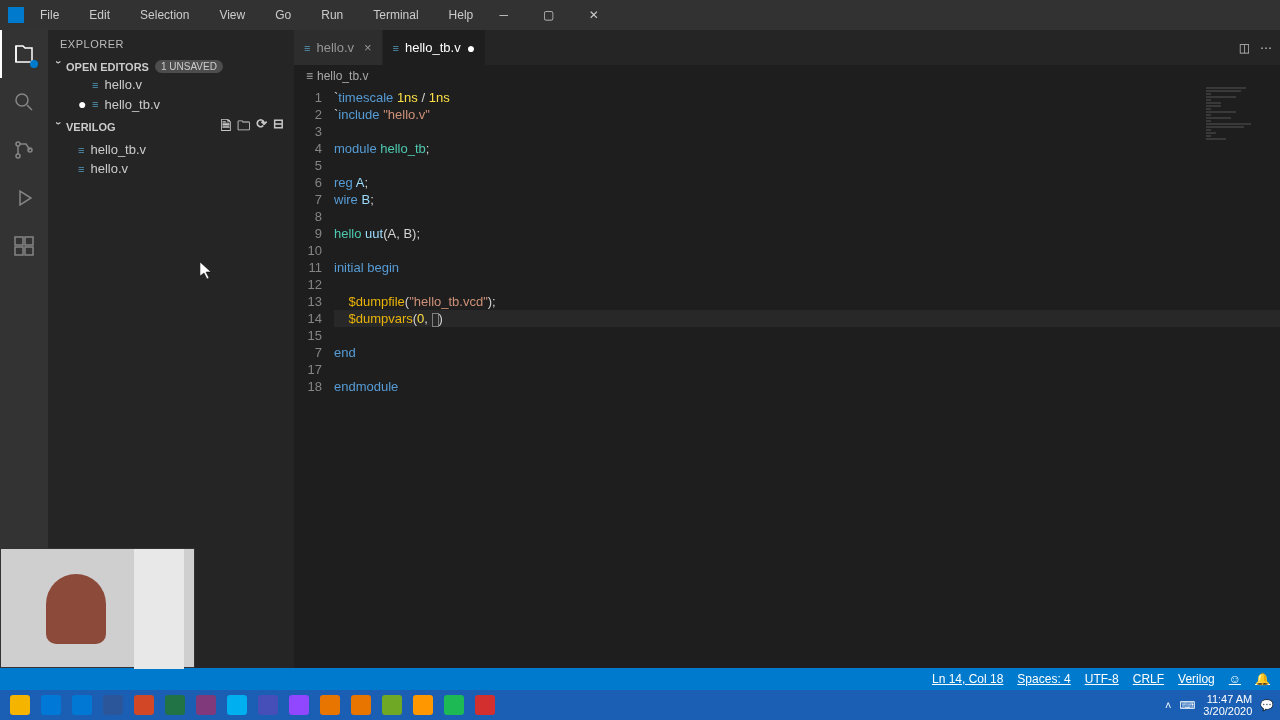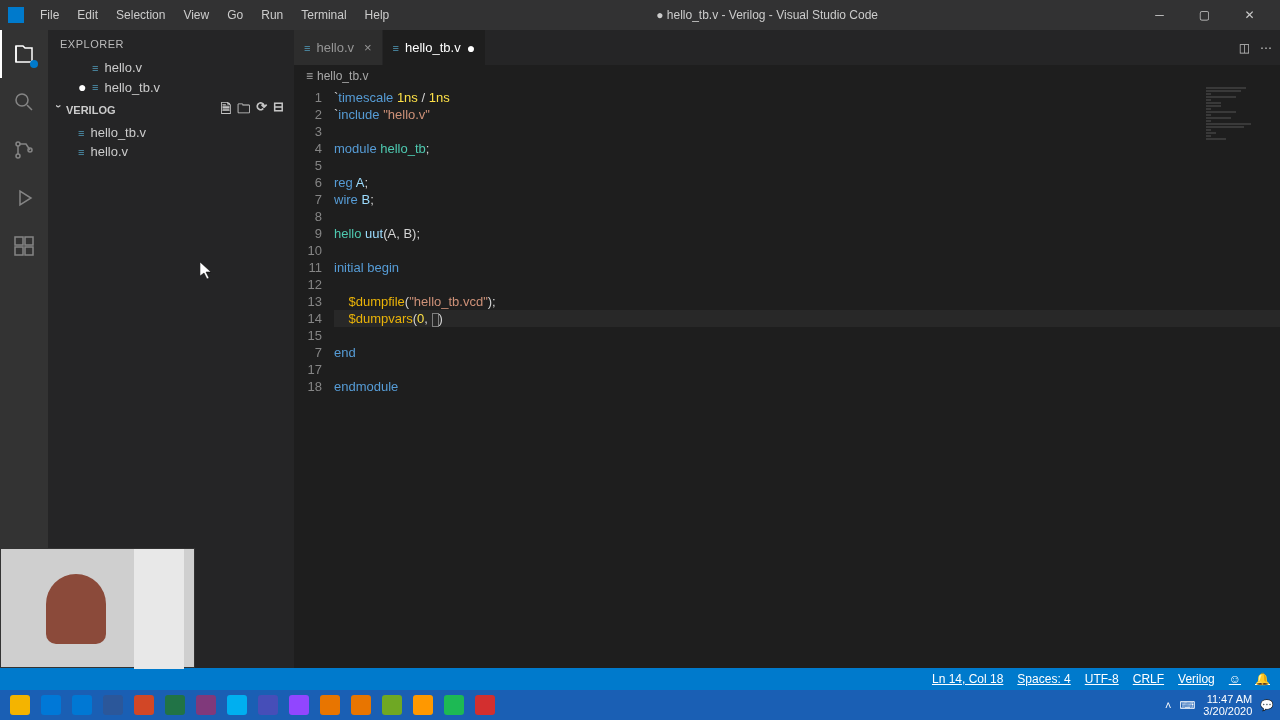--- a/index.html
+++ b/index.html
@@ -1,21 +1,21 @@
 <!DOCTYPE html>
 <html><head>
 <meta charset="utf-8">
 <style>
 * { margin: 0; padding: 0; box-sizing: border-box; font-family: 'Segoe UI', sans-serif; }
 body { background: #1e1e1e; color: #cccccc; font-size: 12px; overflow: hidden; width: 1280px; height: 720px; position: relative; }
 
 
 .titlebar { height: 30px; background: #323233; display: flex; align-items: center; padding: 0 8px; }
 .titlebar .logo { width: 16px; height: 16px; background: #007acc; margin-right: 8px; }
-.menu { display: flex; gap: 2px; }
+.menu { display: flex; gap: 14px; }
 .menu-item { padding: 4px 8px; cursor: pointer; font-size: 12px; color: #cccccc; }
 .title-center { flex: 1; text-align: center; color: #cccccc; font-size: 12px; }
 .window-controls { display: flex; gap: 0; }
 .win-btn { width: 45px; height: 30px; display: flex; align-items: center; justify-content: center; cursor: pointer; color: #cccccc; }
 
 
 .main { display: flex; height: calc(100% - 30px - 22px - 30px); }
 
 
 .activitybar { width: 48px; background: #333333; display: flex; flex-direction: column; }
@@ -91,21 +91,20 @@
   <div class="menu">
     <div class="menu-item">File</div>
     <div class="menu-item">Edit</div>
     <div class="menu-item">Selection</div>
     <div class="menu-item">View</div>
     <div class="menu-item">Go</div>
     <div class="menu-item">Run</div>
     <div class="menu-item">Terminal</div>
     <div class="menu-item">Help</div>
   </div>
-  <div class="title-center">● hello_tb.v - Verilog - Visual Studio Code</div>
   <div class="window-controls">
     <div class="win-btn">─</div>
     <div class="win-btn">▢</div>
     <div class="win-btn">✕</div>
   </div>
 </div>
 
 <div class="main">
 
   <div class="activitybar">
@@ -141,20 +140,25 @@
           <rect x="13" y="3" width="8" height="8"></rect>
           <rect x="3" y="13" width="8" height="8"></rect>
           <rect x="13" y="13" width="8" height="8"></rect>
         </svg>
     </div>
   </div>
 
   <div class="sidebar">
     <div class="sidebar-title">EXPLORER</div>
 
+    <div class="section-header">
+      <span class="chev">›</span>
+      <span>OPEN EDITORS</span>
+      <span class="badge">1 UNSAVED</span>
+    </div>
     <div id="open-editors-list">
         <div class="file-item">
           <span class="dot"></span>
           <span class="file-icon">≡</span>
           <span>hello.v</span>
         </div>
         <div class="file-item">
           <span class="dot">●</span>
           <span class="file-icon">≡</span>
           <span>hello_tb.v</span>

